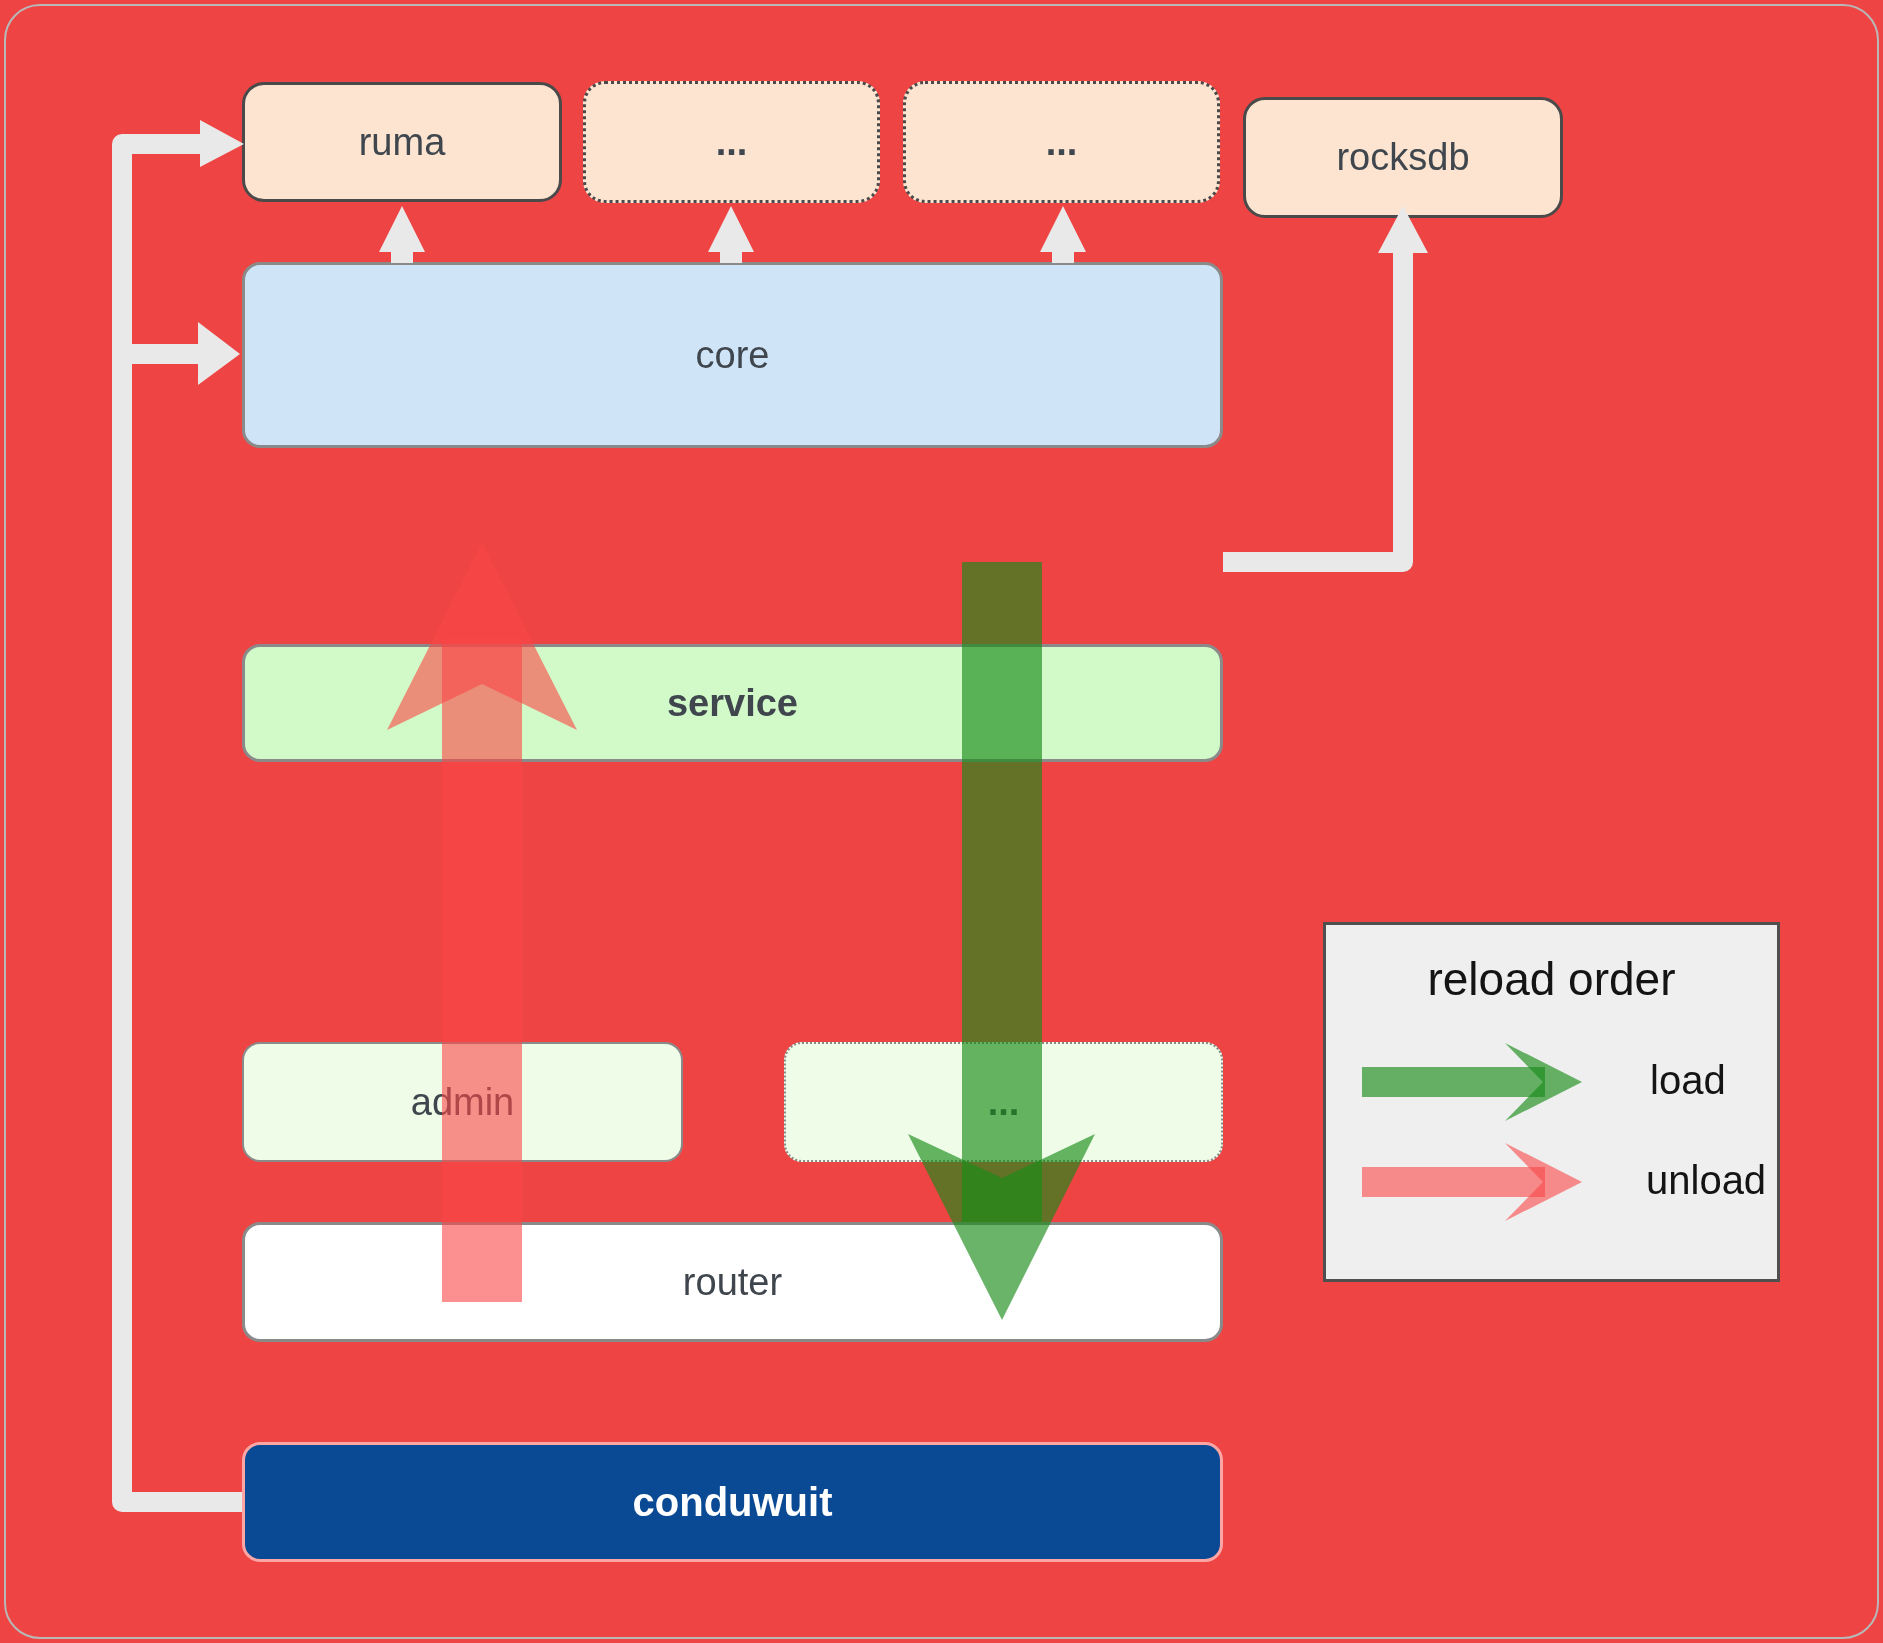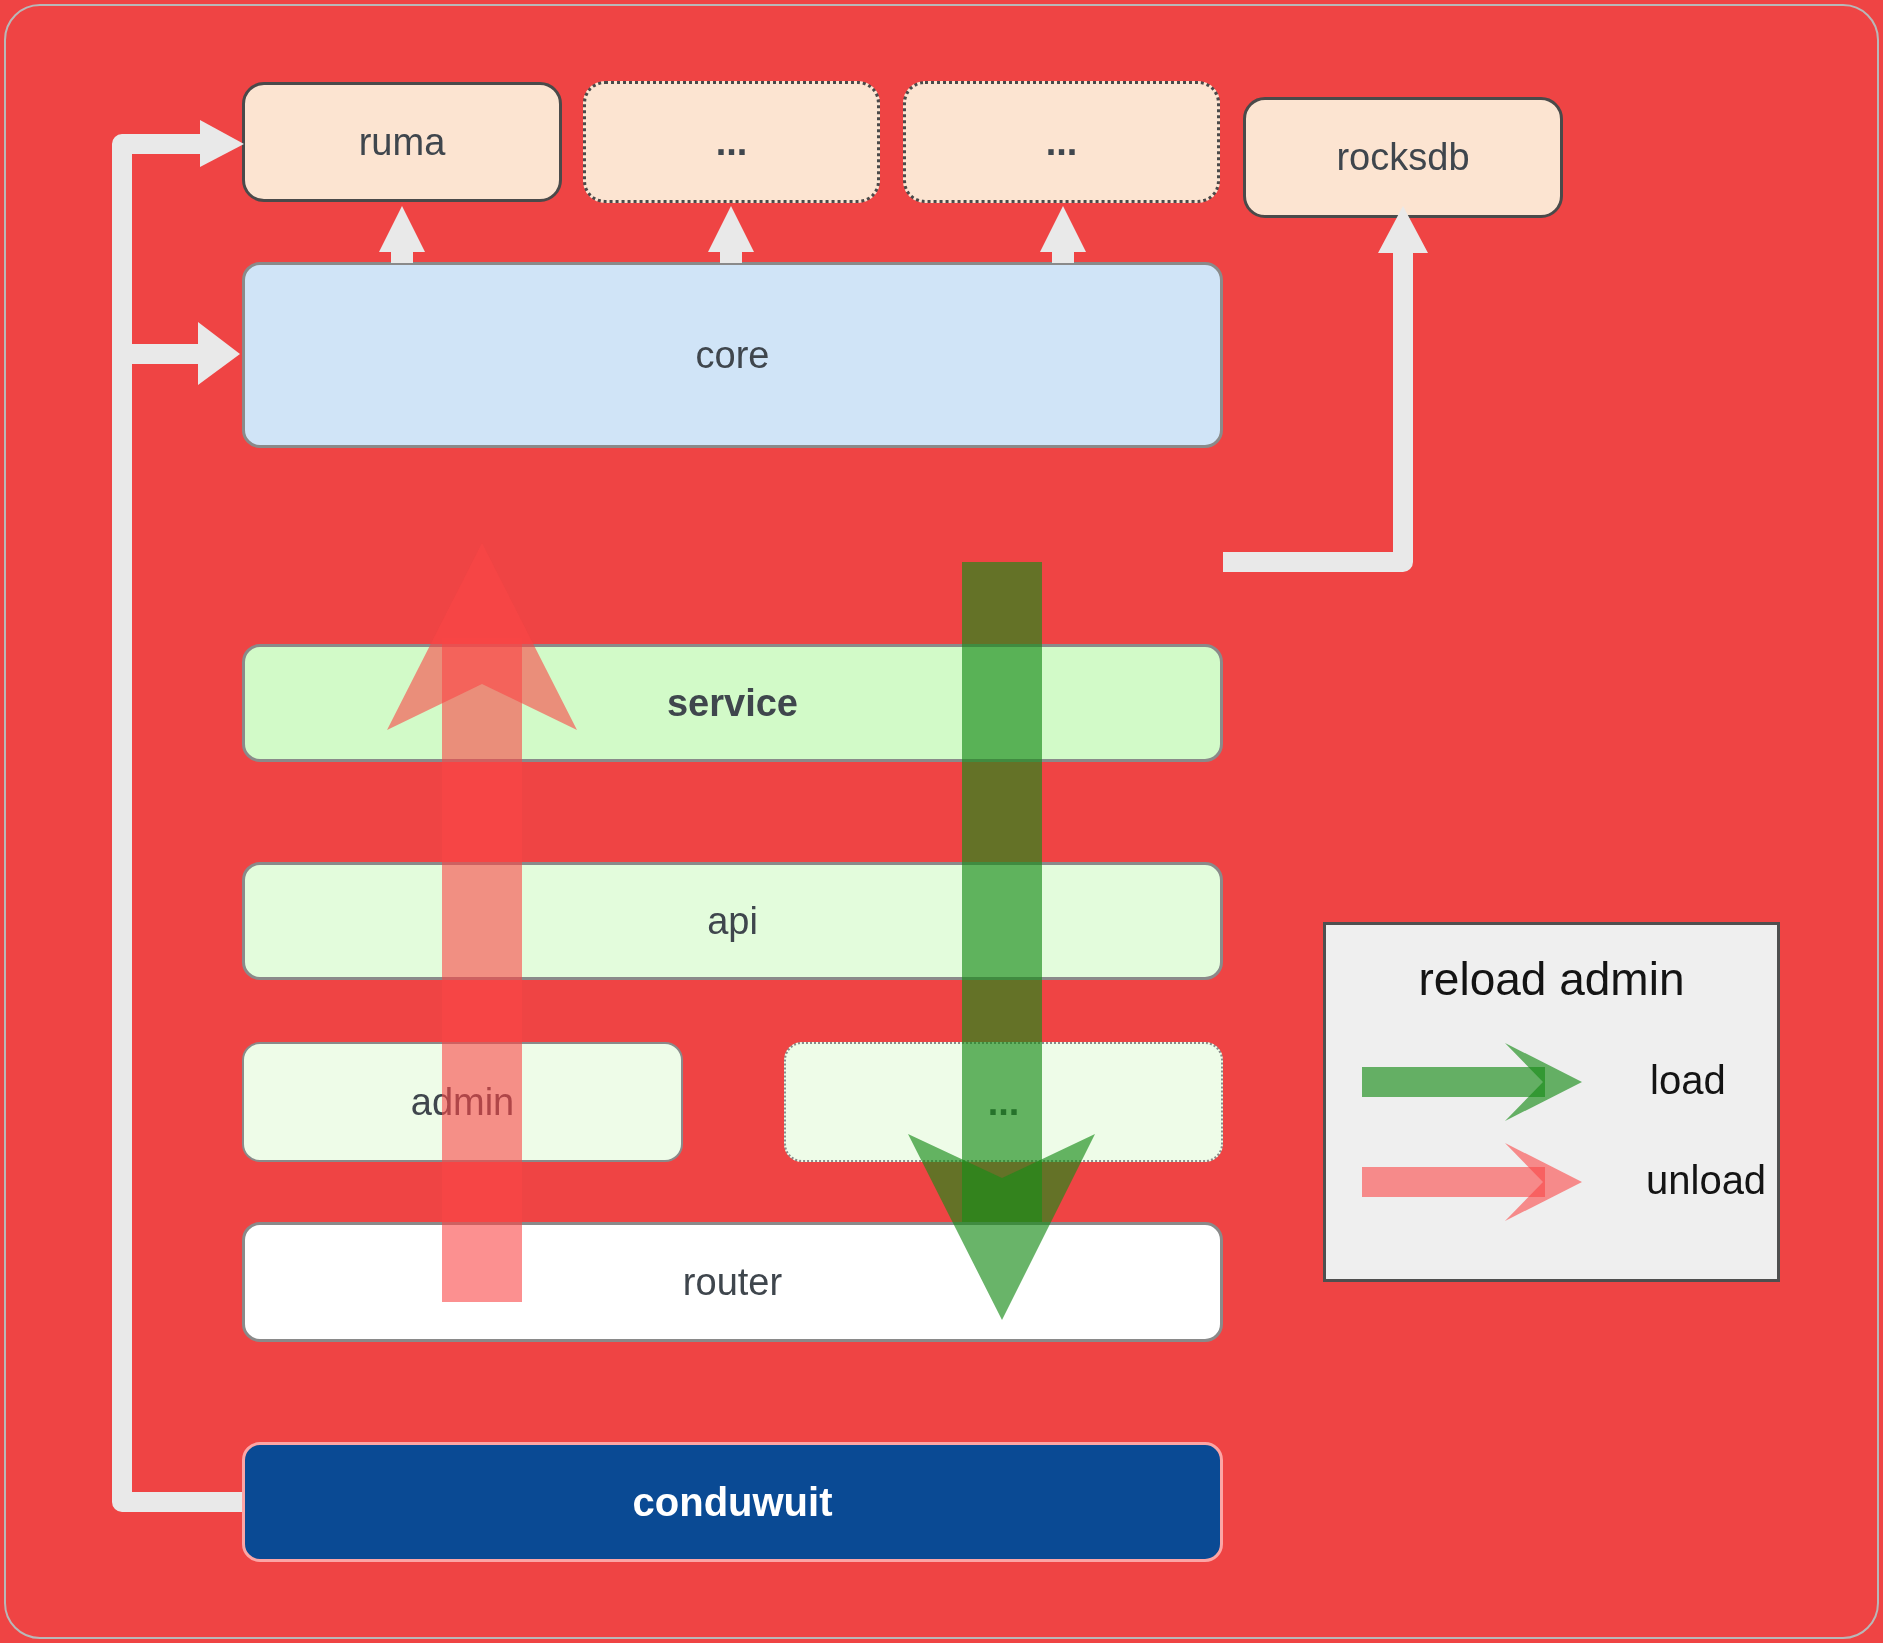--- a/index.html
+++ b/index.html
@@ -51,38 +51,35 @@
   <div class="box b-rocksdb">
     <span>rocksdb</span>
   </div>
 
   <div class="box b-core">
     <span>core</span>
   </div>
   <div class="box b-service">
     <span>service</span>
   </div>
-  <div class="box b-api">
-    <span>api</span>
-  </div>
   <div class="box b-admin">
     <span>admin</span>
   </div>
   <div class="box b-dots3">
     <span>...</span>
   </div>
   <div class="box b-router">
     <span>router</span>
   </div>
   <div class="box b-conduwuit">
     <span>conduwuit</span>
   </div>
 
   <div class="legend"></div>
-  <div class="legend-title">reload admin</div>
+  <div class="legend-title">reload order</div>
   <div class="legend-label lbl-load">load</div>
   <div class="legend-label lbl-unload">unload</div>
 
   <svg class="overlay" width="1883" height="1643" viewBox="0 0 1883 1643">
 
     <path d="M 242 1502 H 122 V 144 H 200" fill="none" stroke="#e9e9e9" stroke-width="20" stroke-linejoin="round"></path>
     <polygon points="200,120 244,144 200,167" fill="#e9e9e9"></polygon>
 
     <path d="M 122 354 H 198" fill="none" stroke="#e9e9e9" stroke-width="20"></path>
     <polygon points="198,322 240,354 198,385" fill="#e9e9e9"></polygon>

